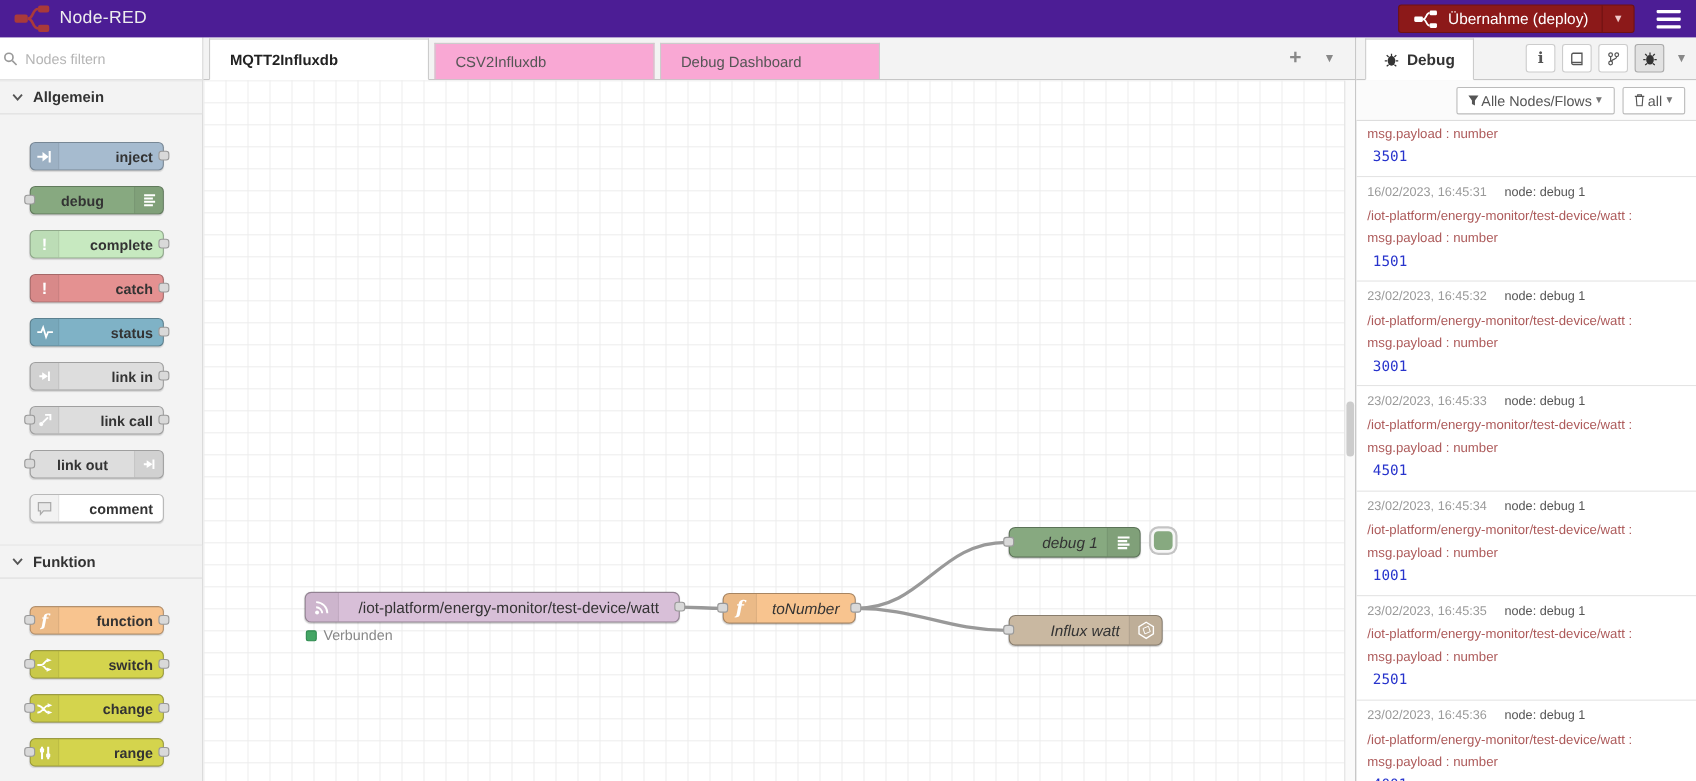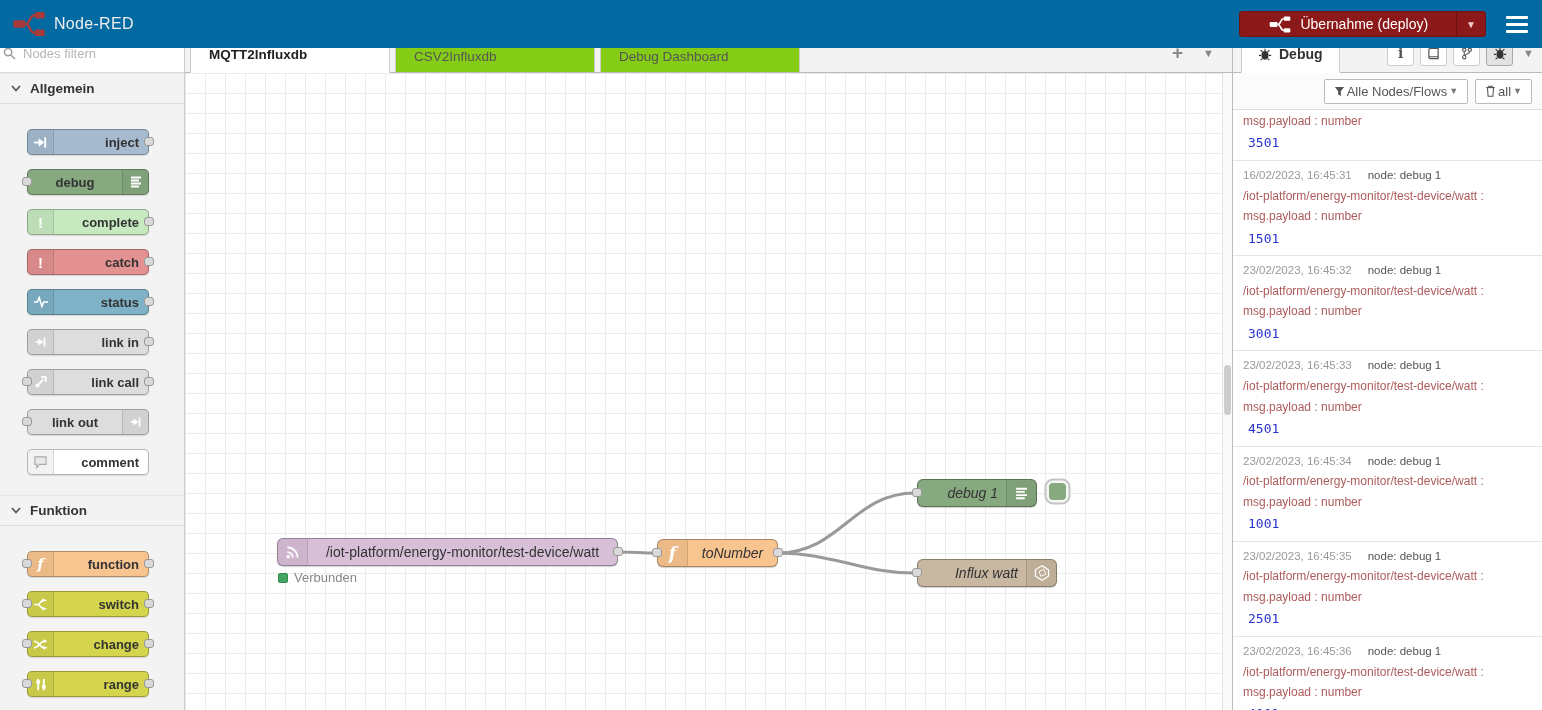--- a/index.html
+++ b/index.html
@@ -1,25 +1,25 @@
 <!DOCTYPE html>
 <html><head>
 <meta charset="utf-8">
 <style>
   * { margin:0; padding:0; box-sizing:border-box; }
   html,body { width:1542px; height:710px; overflow:hidden; font-family:"Liberation Sans", sans-serif; background:#fff; }
 
   
-  .header { position:absolute; left:0; top:0; width:1542px; height:48px; background:#0369a1; display:flex; align-items:center; padding:0 12px; z-index:50; }
+  .header { position:absolute; left:0; top:0; width:1542px; height:34px; background:#4c1d95; display:flex; align-items:center; padding:0 12px; z-index:50; }
   .logo-wrap { display:flex; align-items:center; gap:8px; }
   .logo-svg { color:#A93A3A; }
   .app-name { color:#eee; font-size:16px; letter-spacing:.3px; }
   .header-right { margin-left:auto; display:flex; align-items:center; gap:18px; }
   .deploy-btn { display:flex; align-items:center; height:26px; background:#8C1919; border:1px solid #6e1212; border-radius:3px; color:#fff; cursor:pointer; font-size:14px; }
-  .deploy-main { display:flex; align-items:center; gap:8px; padding:0 28px; }
+  .deploy-main { display:flex; align-items:center; gap:8px; padding:0 12px; }
   .deploy-caret { padding:0 9px; border-left:1px solid #6e1212; font-size:10px; color:#f0caca; align-self:stretch; display:flex; align-items:center; }
   .hamburger { display:flex; flex-direction:column; gap:4px; cursor:pointer; padding:4px 2px; }
   .hamburger span { display:block; width:22px; height:3px; background:#fff; border-radius:1px; }
 
   
   .palette { position:absolute; left:0; top:34px; width:185px; height:676px; background:#f3f3f3; border-right:1px solid #ccc; overflow:hidden; }
   .pal-search { height:39px; background:#fff; border-bottom:1px solid #ddd; display:flex; align-items:center; gap:7px; padding:0 3px; }
   .pal-search input { border:none; outline:none; font-size:13px; color:#555; width:130px; background:transparent; font-family:"Liberation Sans",sans-serif; }
   .pal-search input::placeholder { color:#b5b5b5; }
   .pal-cat { height:31px; display:flex; align-items:center; gap:9px; padding:0 11px; background:#f3f3f3; border-bottom:1px solid #ddd; border-top:1px solid #e6e6e6; font-weight:bold; font-size:13.5px; color:#333; cursor:pointer; }
@@ -33,21 +33,21 @@
   .port { position:absolute; width:10px; height:9px; background:#d9d9d9; border:1px solid #999; border-radius:3px; top:7px; cursor:crosshair; }
   .port.pl { left:-6px; } .port.pr { right:-6px; }
   .excl { color:#fff; font-weight:bold; font-size:15px; }
   .ficon { color:#fff; font-family:"DejaVu Serif",serif; font-style:italic; font-weight:bold; font-size:15px; }
 
   
   .workspace { position:absolute; left:185px; top:34px; width:1047px; height:676px; }
   .tabbar { height:39px; background:#f3f3f3; border-bottom:1px solid #bbb; display:flex; align-items:flex-end; position:relative; }
   .wtab { height:33px; display:flex; align-items:center; padding:0 18px; font-size:13.5px; border:1px solid #ccc; border-bottom:none; margin-left:5px; cursor:pointer; white-space:nowrap; }
   .wtab.active { background:#fff; font-weight:bold; color:#222; height:38px; margin-bottom:-1px; border-bottom:1px solid #fff; min-width:200px; }
-  .wtab.inactive { background:#84cc16; color:#555; min-width:200px; }
+  .wtab.inactive { background:#f9a8d4; color:#555; min-width:200px; }
   .tab-controls { position:absolute; right:18px; top:0; height:100%; display:flex; align-items:center; gap:20px; }
   .tab-plus { color:#888; font-size:19px; font-weight:bold; cursor:pointer; }
   .tab-caret { color:#888; font-size:11px; cursor:pointer; }
 
   .canvas { position:absolute; left:0; top:39px; width:1047px; height:637px; background-color:#fff;
     background-image:linear-gradient(#ececec 1px, transparent 1px), linear-gradient(90deg, #ececec 1px, transparent 1px);
     background-size:20px 20px; overflow:hidden; }
   .wires { position:absolute; left:0; top:0; pointer-events:none; }
   .flow-node { position:absolute; height:28px; border:1px solid rgba(0,0,0,.32); border-radius:6px; display:flex; align-items:center; font-size:14px; color:#333; box-shadow:0 1px 1px rgba(0,0,0,.18); cursor:move; }
   .fnicon { width:30px; align-self:stretch; flex:none; display:flex; align-items:center; justify-content:center; background:rgba(0,0,0,.05); }

